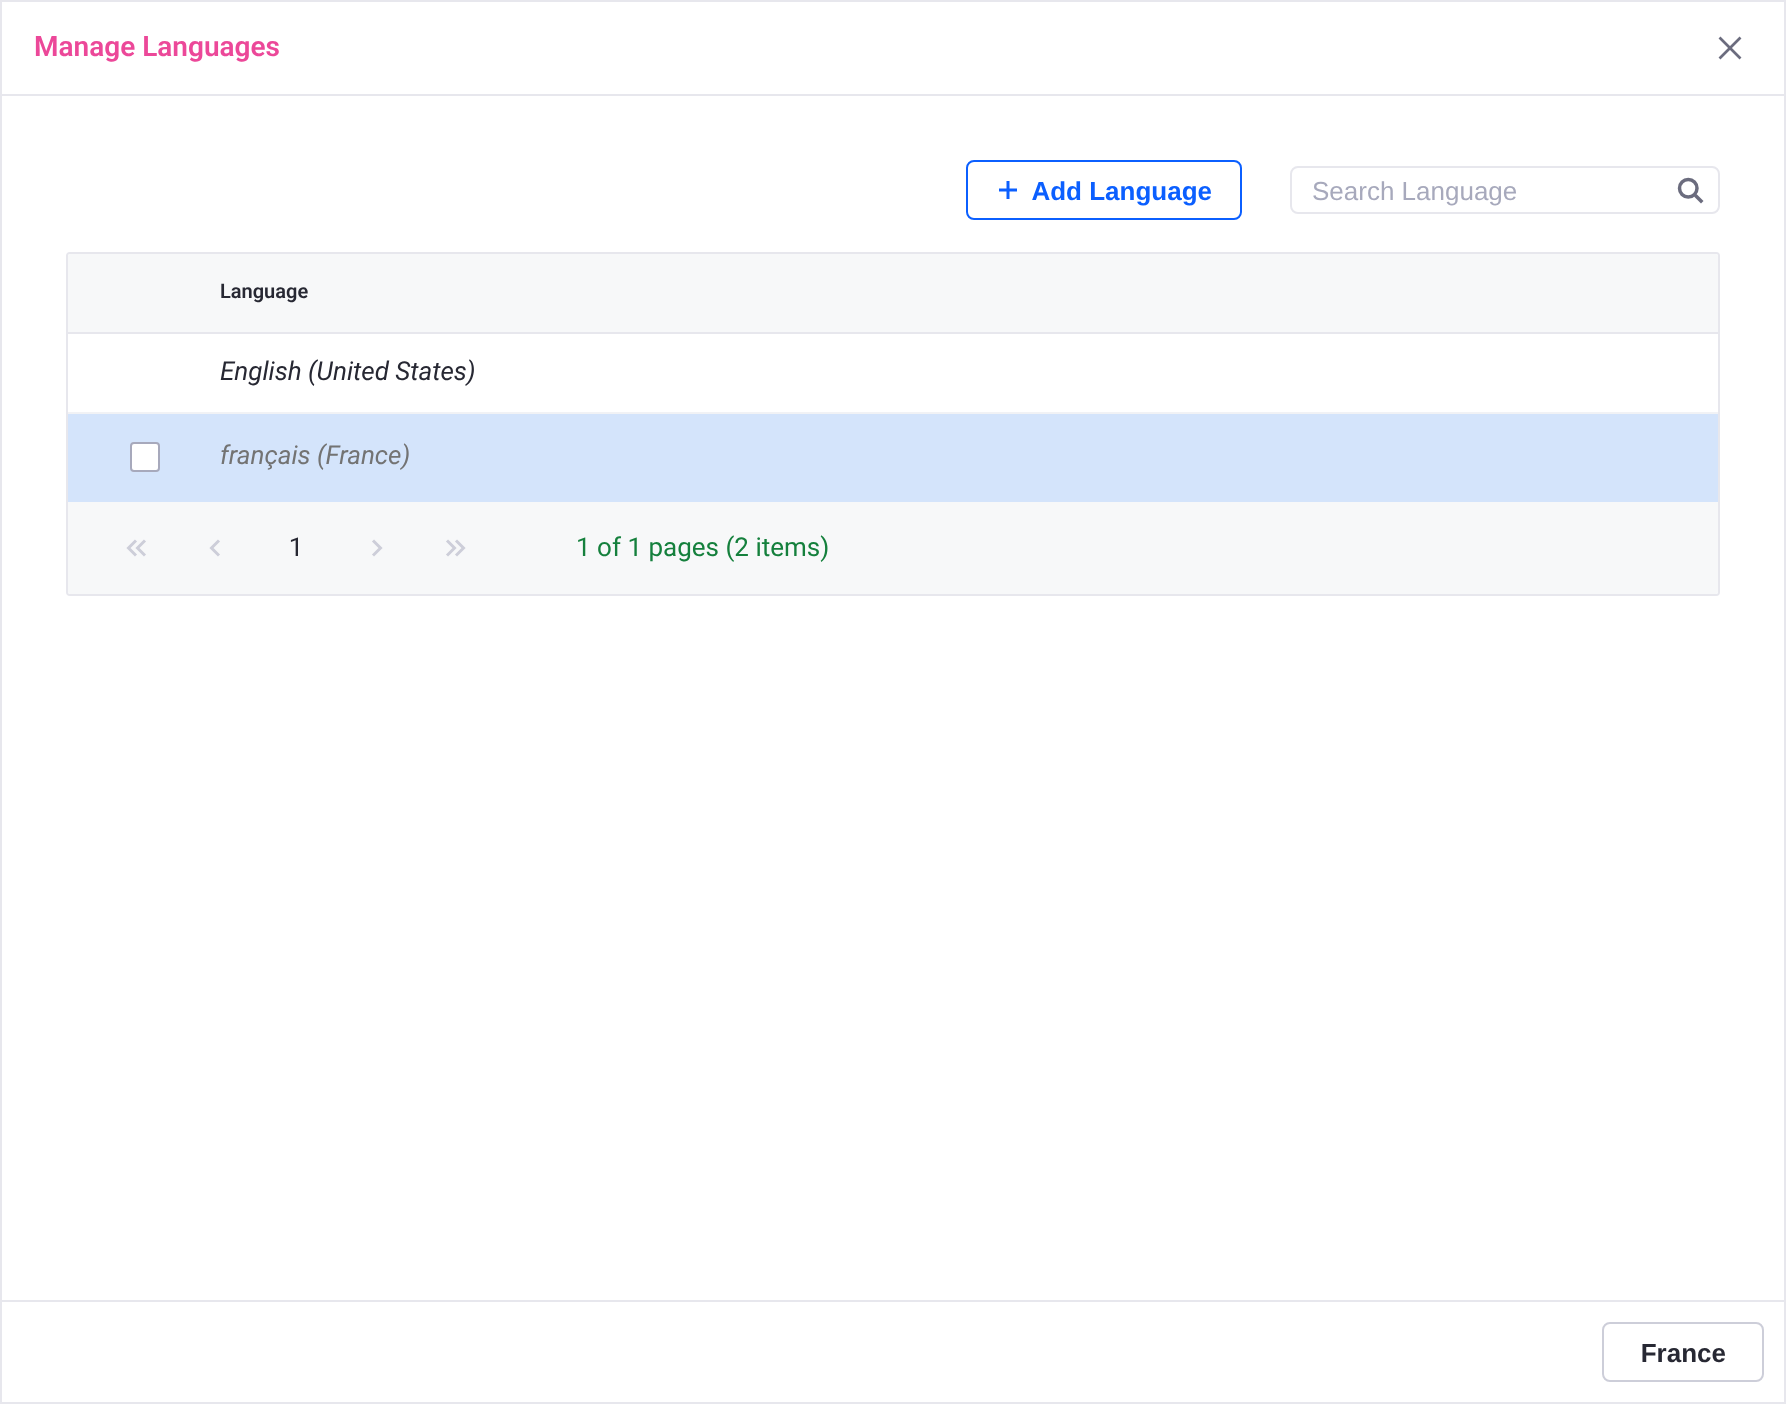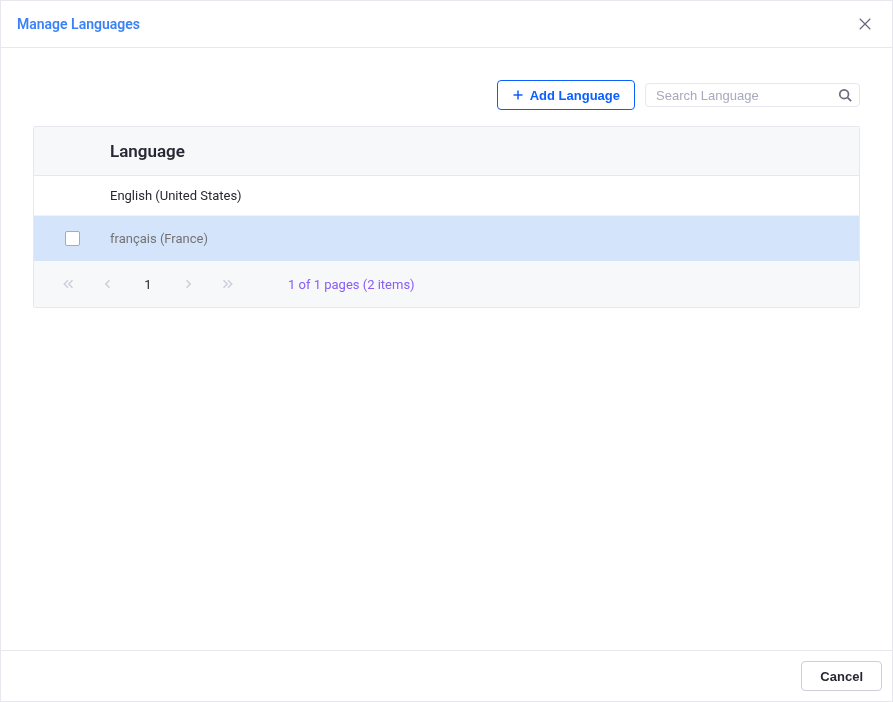--- a/index.html
+++ b/index.html
@@ -26,21 +26,21 @@
     .modal-header {
       display: flex;
       align-items: center;
       justify-content: space-between;
       padding: 12px 16px;
       border-bottom: 1px solid #e7e7ed;
     }
     .modal-title {
       font-size: 14px;
       font-weight: 600;
-      color: #3b82f6;
+      color: #ec4899;
     }
     .close-btn {
       background: none;
       border: none;
       cursor: pointer;
       padding: 4px;
       display: flex;
       align-items: center;
       justify-content: center;
     }
@@ -52,21 +52,21 @@
     }
     .modal-body {
       flex: 1;
       padding: 32px;
       overflow: auto;
     }
     .toolbar {
       display: flex;
       justify-content: flex-end;
       align-items: center;
-      gap: 10px;
+      gap: 24px;
       margin-bottom: 16px;
     }
     .add-btn {
       display: inline-flex;
       align-items: center;
       gap: 6px;
       padding: 7px 14px;
       border: 1px solid #0b5fff;
       border-radius: 4px;
       background: #fff;
@@ -121,36 +121,37 @@
       overflow: hidden;
     }
     .table {
       width: 100%;
       border-collapse: collapse;
     }
     .table thead th {
       background: #f7f8f9;
       padding: 14px 18px;
       text-align: left;
-      font-size: 17px;
+      font-size: 10px;
       font-weight: 600;
       color: #272833;
       border-bottom: 1px solid #e7e7ed;
     }
     .table thead th.checkbox-col,
     .table tbody td.checkbox-col {
       width: 58px;
       text-align: center;
       padding: 14px 0 14px 18px;
     }
     .table tbody td {
       padding: 12px 18px;
       font-size: 13px;
       color: #272833;
       border-bottom: 1px solid #f1f2f5;
+      font-style: italic;
     }
     .table tbody tr.highlighted {
       background: #d4e4fb;
     }
     .table tbody tr.highlighted td {
       border-bottom-color: #d4e4fb;
     }
     .lang-link {
       color: #737373;
       text-decoration: none;
@@ -194,21 +195,21 @@
     }
     .pag-page {
       width: 32px;
       text-align: center;
       font-size: 13px;
       color: #272833;
     }
     .pag-info {
       margin-left: 36px;
       font-size: 13px;
-      color: #8b5cf6;
+      color: #15803d;
     }
     .modal-footer {
       display: flex;
       justify-content: flex-end;
       padding: 10px 10px;
       border-top: 1px solid #e7e7ed;
     }
     .cancel-btn {
       padding: 7px 18px;
       border: 1px solid #cdced9;
@@ -303,15 +304,15 @@
             <polyline points="2,3 7,8 2,13"></polyline>
             <polyline points="8,3 13,8 8,13"></polyline>
           </svg>
         </button>
         <span class="pag-info">1 of 1 pages (2 items)</span>
       </div>
     </div>
   </div>
 
   <div class="modal-footer">
-    <button class="cancel-btn">Cancel</button>
+    <button class="cancel-btn">France</button>
   </div>
 </div>
 
 </body></html>

